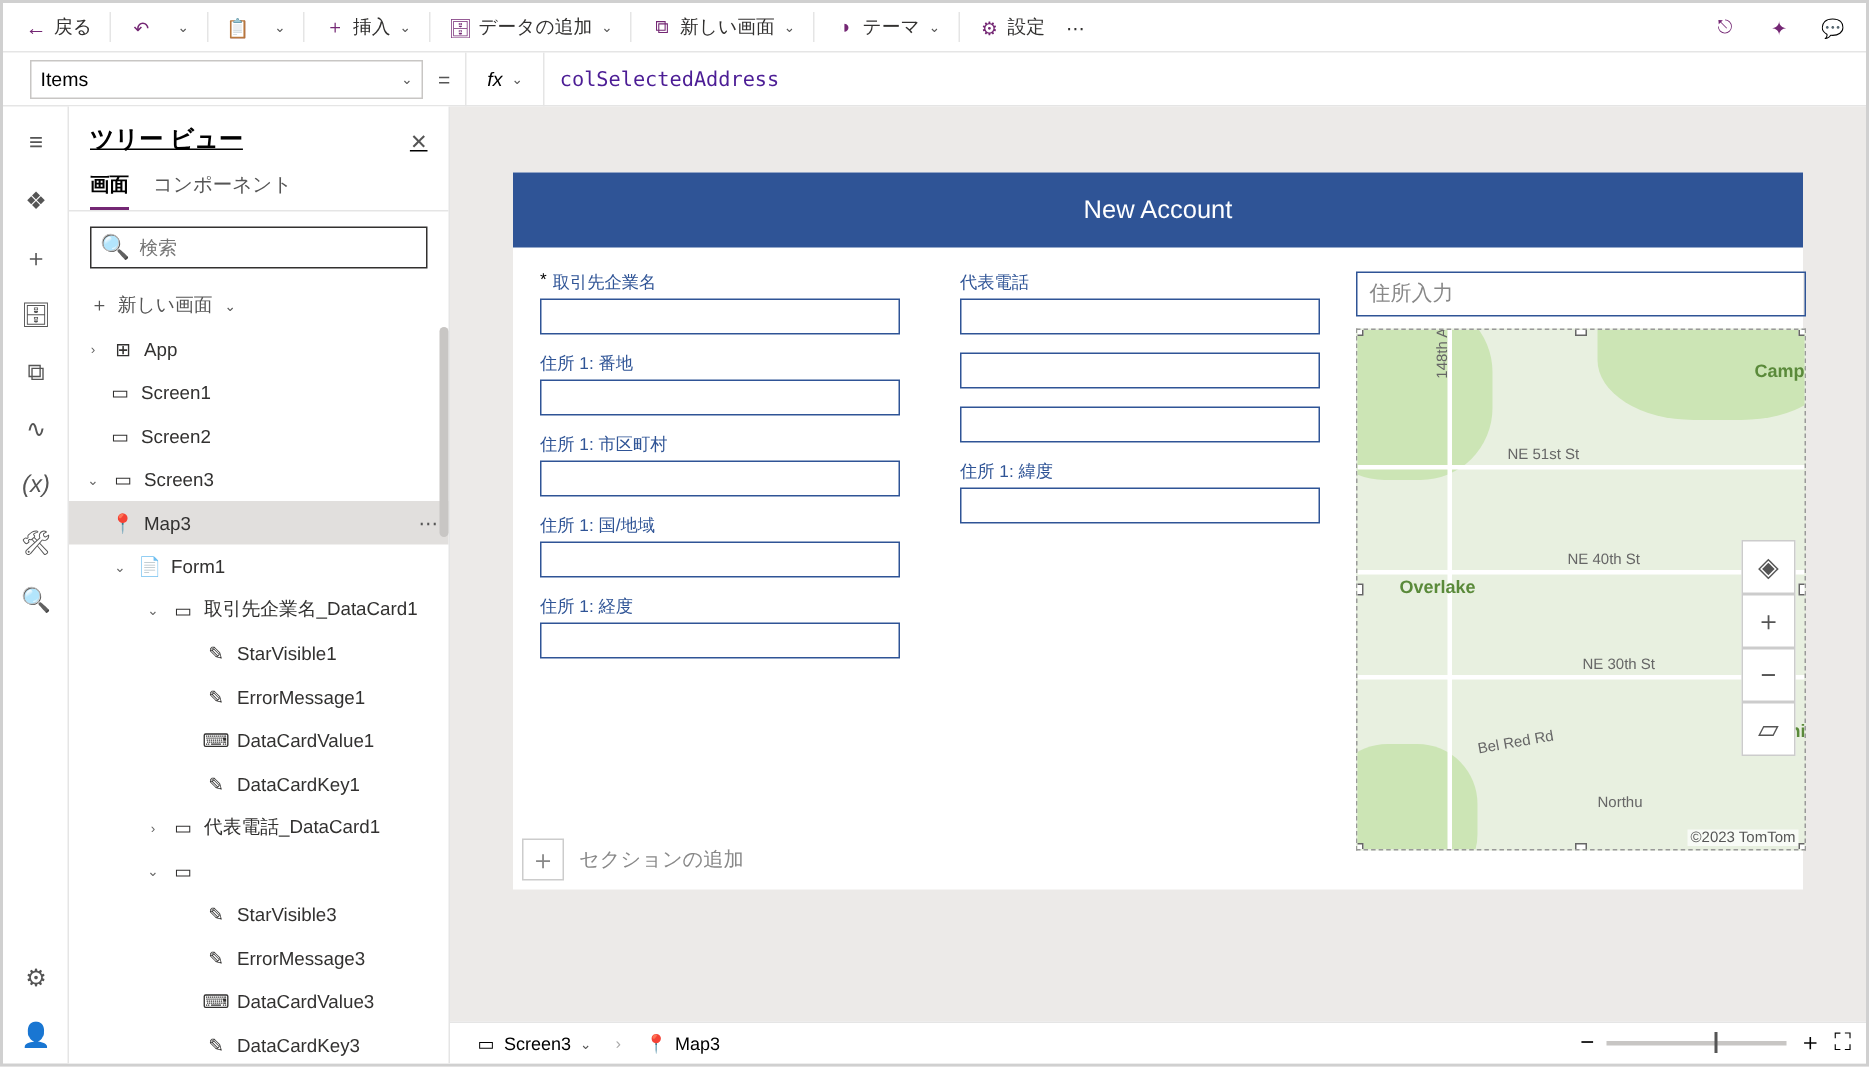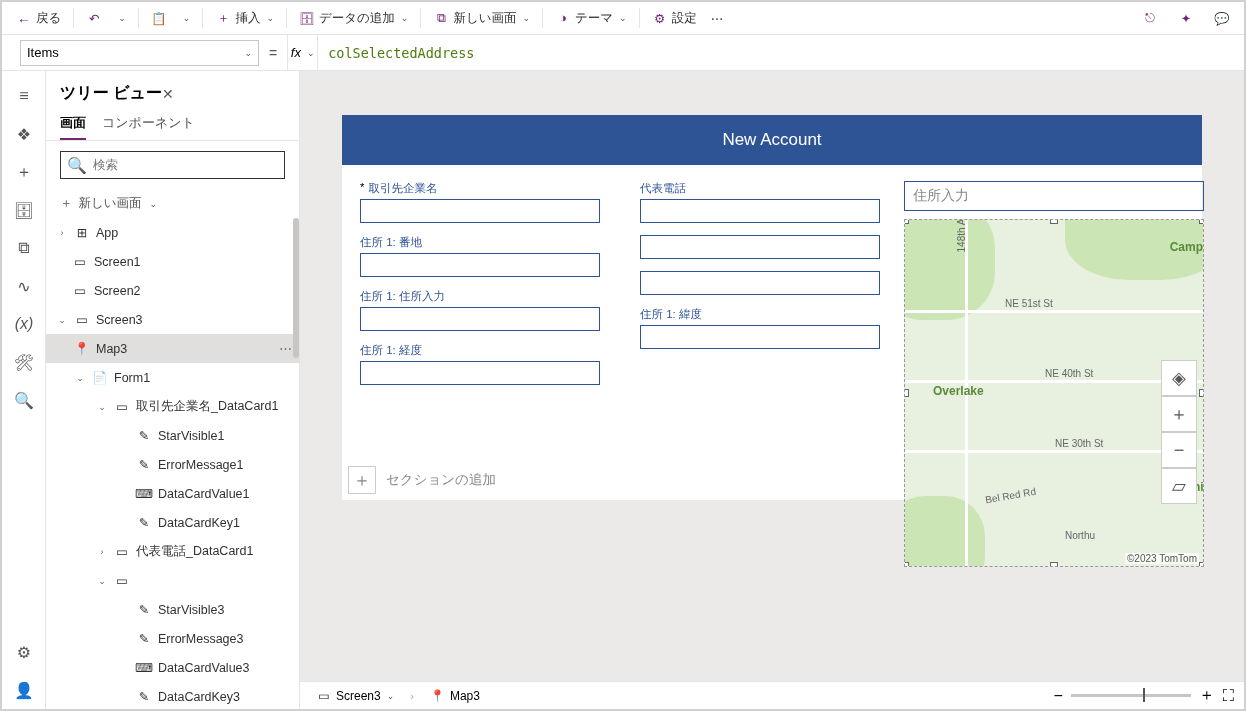--- a/index.html
+++ b/index.html
@@ -10,35 +10,35 @@
 .topbar-left { display: flex; align-items: center; gap: 2px; flex: 1; }
 .topbar-right { display: flex; align-items: center; gap: 8px; }
 .tb-btn { display: inline-flex; align-items: center; gap: 4px; padding: 4px 6px; font-size: 12.5px; color: #323130; cursor: pointer; border-radius: 2px; }
 .tb-icon { width: 16px; height: 16px; display: inline-flex; align-items: center; justify-content: center; }
 .tb-sep { width: 1px; height: 20px; background: #e5e5e5; margin: 0 4px; }
 .chev { font-size: 9px; color: #555; margin-left: 2px; }
 .back-arrow { color: #742774; font-size: 14px; }
 
 
 .formula-row { height: 36px; display: flex; align-items: center; border-bottom: 1px solid #e5e5e5; }
-.prop-select { margin-left: 18px; width: 239px; height: 26px; border: 1px solid #c8c6c4; font-size: 13px; padding: 2px 6px; display: flex; align-items: center; justify-content: space-between; }
+.prop-select { margin-left: 18px; width: 262px; height: 26px; border: 1px solid #c8c6c4; font-size: 13px; padding: 2px 6px; display: flex; align-items: center; justify-content: space-between; }
 .eq-sign { margin: 0 10px; font-size: 14px; color: #555; }
-.fx-cell { width: 31px; height: 36px; display: flex; align-items: center; justify-content: center; border-left: 1px solid #e5e5e5; border-right: 1px solid #e5e5e5; gap: 4px; }
+.fx-cell { width: 53px; height: 36px; display: flex; align-items: center; justify-content: center; border-left: 1px solid #e5e5e5; border-right: 1px solid #e5e5e5; gap: 4px; }
 .fx-label { font-style: italic; font-size: 13px; }
-.formula-input { flex: 1; padding: 0 10px; height: 36px; display: flex; align-items: center; font-family: 'Consolas', monospace; font-size: 13.5px; color: #4d7c0f; }
+.formula-input { flex: 1; padding: 0 10px; height: 36px; display: flex; align-items: center; font-family: 'Consolas', monospace; font-size: 13.5px; color: #4c1d95; }
 
 
 .main { display: flex; height: calc(711px - 33px - 36px - 4px); }
 .left-rail { width: 44px; border-right: 1px solid #e5e5e5; display: flex; flex-direction: column; padding-top: 6px; }
 .rail-icon { width: 44px; height: 38px; display: flex; align-items: center; justify-content: center; color: #555; cursor: pointer; }
 .rail-icon.bottom { margin-top: auto; }
 
 
 .tree-panel { width: 254px; border-right: 1px solid #e5e5e5; display: flex; flex-direction: column; background: #fff; }
-.tree-header { display: flex; align-items: center; padding: 12px 14px 6px; }
+.tree-header { display: flex; align-items: center; justify-content: space-between; padding: 12px 14px 6px; text-decoration: underline; }
 .tree-title { font-size: 16px; font-weight: 600; }
 .tree-close { font-size: 14px; color: #555; cursor: pointer; }
 .tree-tabs { display: flex; gap: 16px; padding: 4px 14px 0; border-bottom: 1px solid #e5e5e5; font-size: 13px; }
 .tree-tab { padding-bottom: 6px; cursor: pointer; color: #555; }
 .tree-tab.active { color: #000; border-bottom: 2px solid #742774; font-weight: 600; }
 .tree-search { margin: 10px 14px; border: 1.5px solid #323130; height: 28px; display: flex; align-items: center; padding: 0 6px; gap: 6px; }
 .tree-search input { border: none; outline: none; font-size: 12.5px; flex: 1; }
 .new-screen-btn { display: flex; align-items: center; gap: 6px; padding: 6px 14px; font-size: 12.5px; color: #555; cursor: pointer; }
 .tree-body { flex: 1; overflow-y: auto; position: relative; }
 .tree-scrollbar { position: absolute; right: 0; top: 0; width: 6px; height: 140px; background: #c8c6c4; border-radius: 3px; }
@@ -49,21 +49,21 @@
 .tree-more { margin-left: auto; font-size: 13px; color: #555; letter-spacing: 1px; }
 .ind1 { padding-left: 10px; }
 .ind2 { padding-left: 26px; }
 .ind3 { padding-left: 28px; }
 .ind4 { padding-left: 50px; }
 .ind6 { padding-left: 90px; }
 
 
 .canvas-wrap { flex: 1; background: #eceae8; display: flex; flex-direction: column; position: relative; }
 .canvas { flex: 1; display: flex; align-items: flex-start; justify-content: center; padding-top: 44px; }
-.app-screen { width: 860px; height: 385px; background: #fff; position: relative; }
+.app-screen { width: 860px; height: 478px; background: #fff; position: relative; }
 .screen-header { height: 50px; background: #2f5496; display: flex; align-items: center; justify-content: center; color: #fff; font-size: 17px; }
 .form-body { padding: 16px 18px 0; display: flex; gap: 16px; }
 .form-cols { display: flex; gap: 40px; }
 .form-col { width: 240px; display: flex; flex-direction: column; gap: 12px; }
 .field-group { display: flex; flex-direction: column; gap: 3px; }
 .field-label { font-size: 11.5px; color: #2f5496; display: flex; gap: 4px; }
 .req-star { color: #000; }
 .field-input { height: 24px; border: 1.5px solid #2f5496; background: #fff; }
 .right-col { flex: 1; margin-left: 8px; position: relative; }
 .addr-input { height: 30px; border: 1.5px solid #2f5496; width: 300px; padding: 0 8px; font-size: 14px; color: #888; display: flex; align-items: center; }
@@ -322,21 +322,27 @@
                 <div class="field-input"></div>
               </div>
               <div class="field-group">
                 <div class="field-label">
                     <span>住所 1: 番地</span>
                   </div>
                 <div class="field-input"></div>
               </div>
               <div class="field-group">
                 <div class="field-label">
-                    <span>住所 1: 住所入力</span>
+                    <span>住所 1: 市区町村</span>
+                  </div>
+                <div class="field-input"></div>
+              </div>
+              <div class="field-group">
+                <div class="field-label">
+                    <span>住所 1: 国/地域</span>
                   </div>
                 <div class="field-input"></div>
               </div>
               <div class="field-group">
                 <div class="field-label">
                     <span>住所 1: 経度</span>
                   </div>
                 <div class="field-input"></div>
               </div>
             </div>

